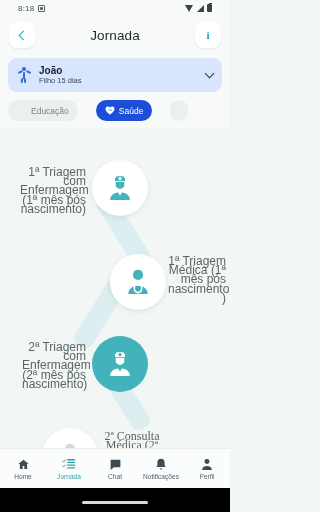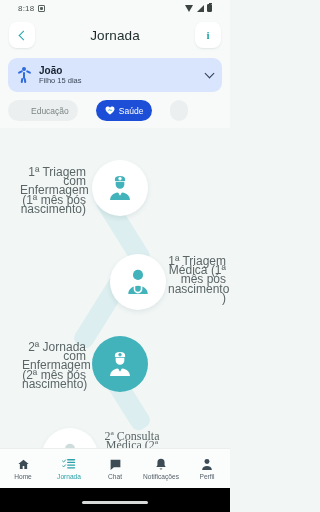--- a/index.html
+++ b/index.html
@@ -212,21 +212,21 @@
           <svg width="30" height="30" viewBox="0 0 32 32">
             <path d="M16 3.2c3.4 0 5.4 1.3 5.4 3.1v2.2H10.6V6.3c0-1.8 2-3.1 5.4-3.1z" fill="#fff"></path>
             <rect x="15.1" y="4.2" width="1.8" height="3.6" fill="#43b3bb"></rect>
             <rect x="14.2" y="5.1" width="3.6" height="1.8" fill="#43b3bb"></rect>
             <path d="M11.4 9.2h9.2v3.1a4.6 4.6 0 0 1-9.2 0z" fill="#fff"></path>
             <path d="M5.4 28.8c0-5.2 4.7-8.4 10.6-8.4s10.6 3.2 10.6 8.4z" fill="#fff"></path>
             <path d="M13.4 19.8L16 24.2l2.6-4.4z" fill="#43b3bb"></path>
           </svg>
         </span>
       </div>
-      <div class="node-label lbl-right" style="left:22px; top:183px; width:64px;">2ª Jornada com Enfermagem (2ª mês pós nascimento)</div>
+      <div class="node-label lbl-right" style="left:22px; top:183px; width:64px;">2ª Triagem com Enfermagem (2ª mês pós nascimento)</div>
 
       <div class="node open" style="left:42px; top:268px; width:56px; height:56px;">
         <span class="node-ico">
           <svg width="30" height="30" viewBox="0 0 32 32">
             <circle cx="16" cy="8.4" r="5.4" fill="#cfdcdc"></circle>
             <path d="M5.6 28.8c0-5.4 4.7-8.8 10.4-8.8s10.4 3.4 10.4 8.8z" fill="#cfdcdc"></path>
           </svg>
         </span>
       </div>
       <div class="node-label lbl-left" style="left:100px; top:272px; width:64px; text-align:center;">2ª Consulta Médica (2ª mês pós</div>

